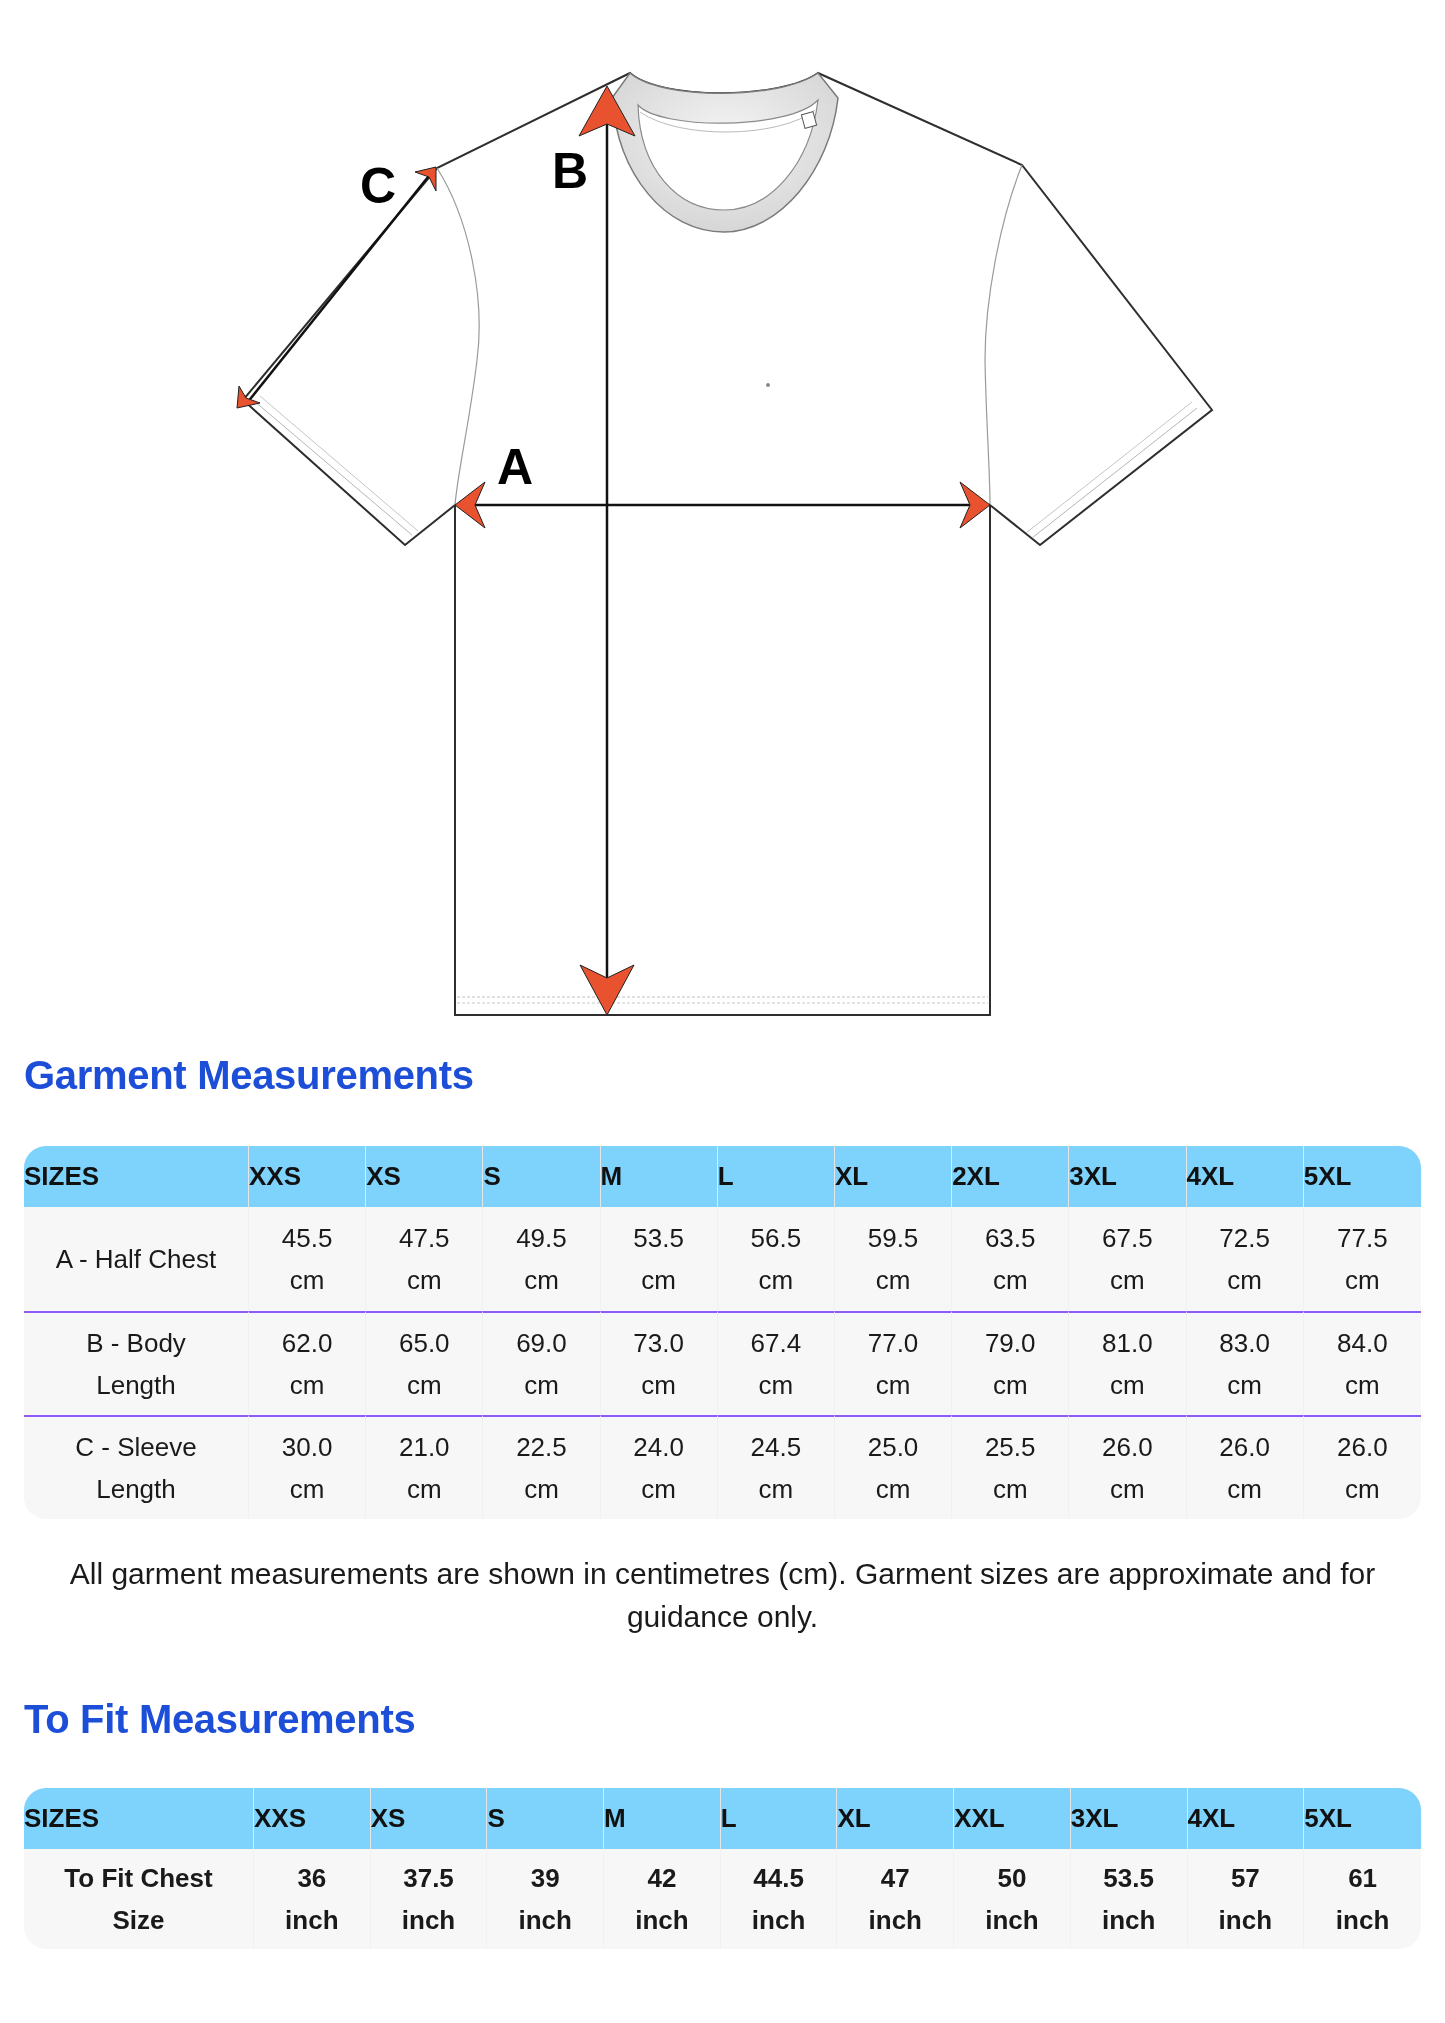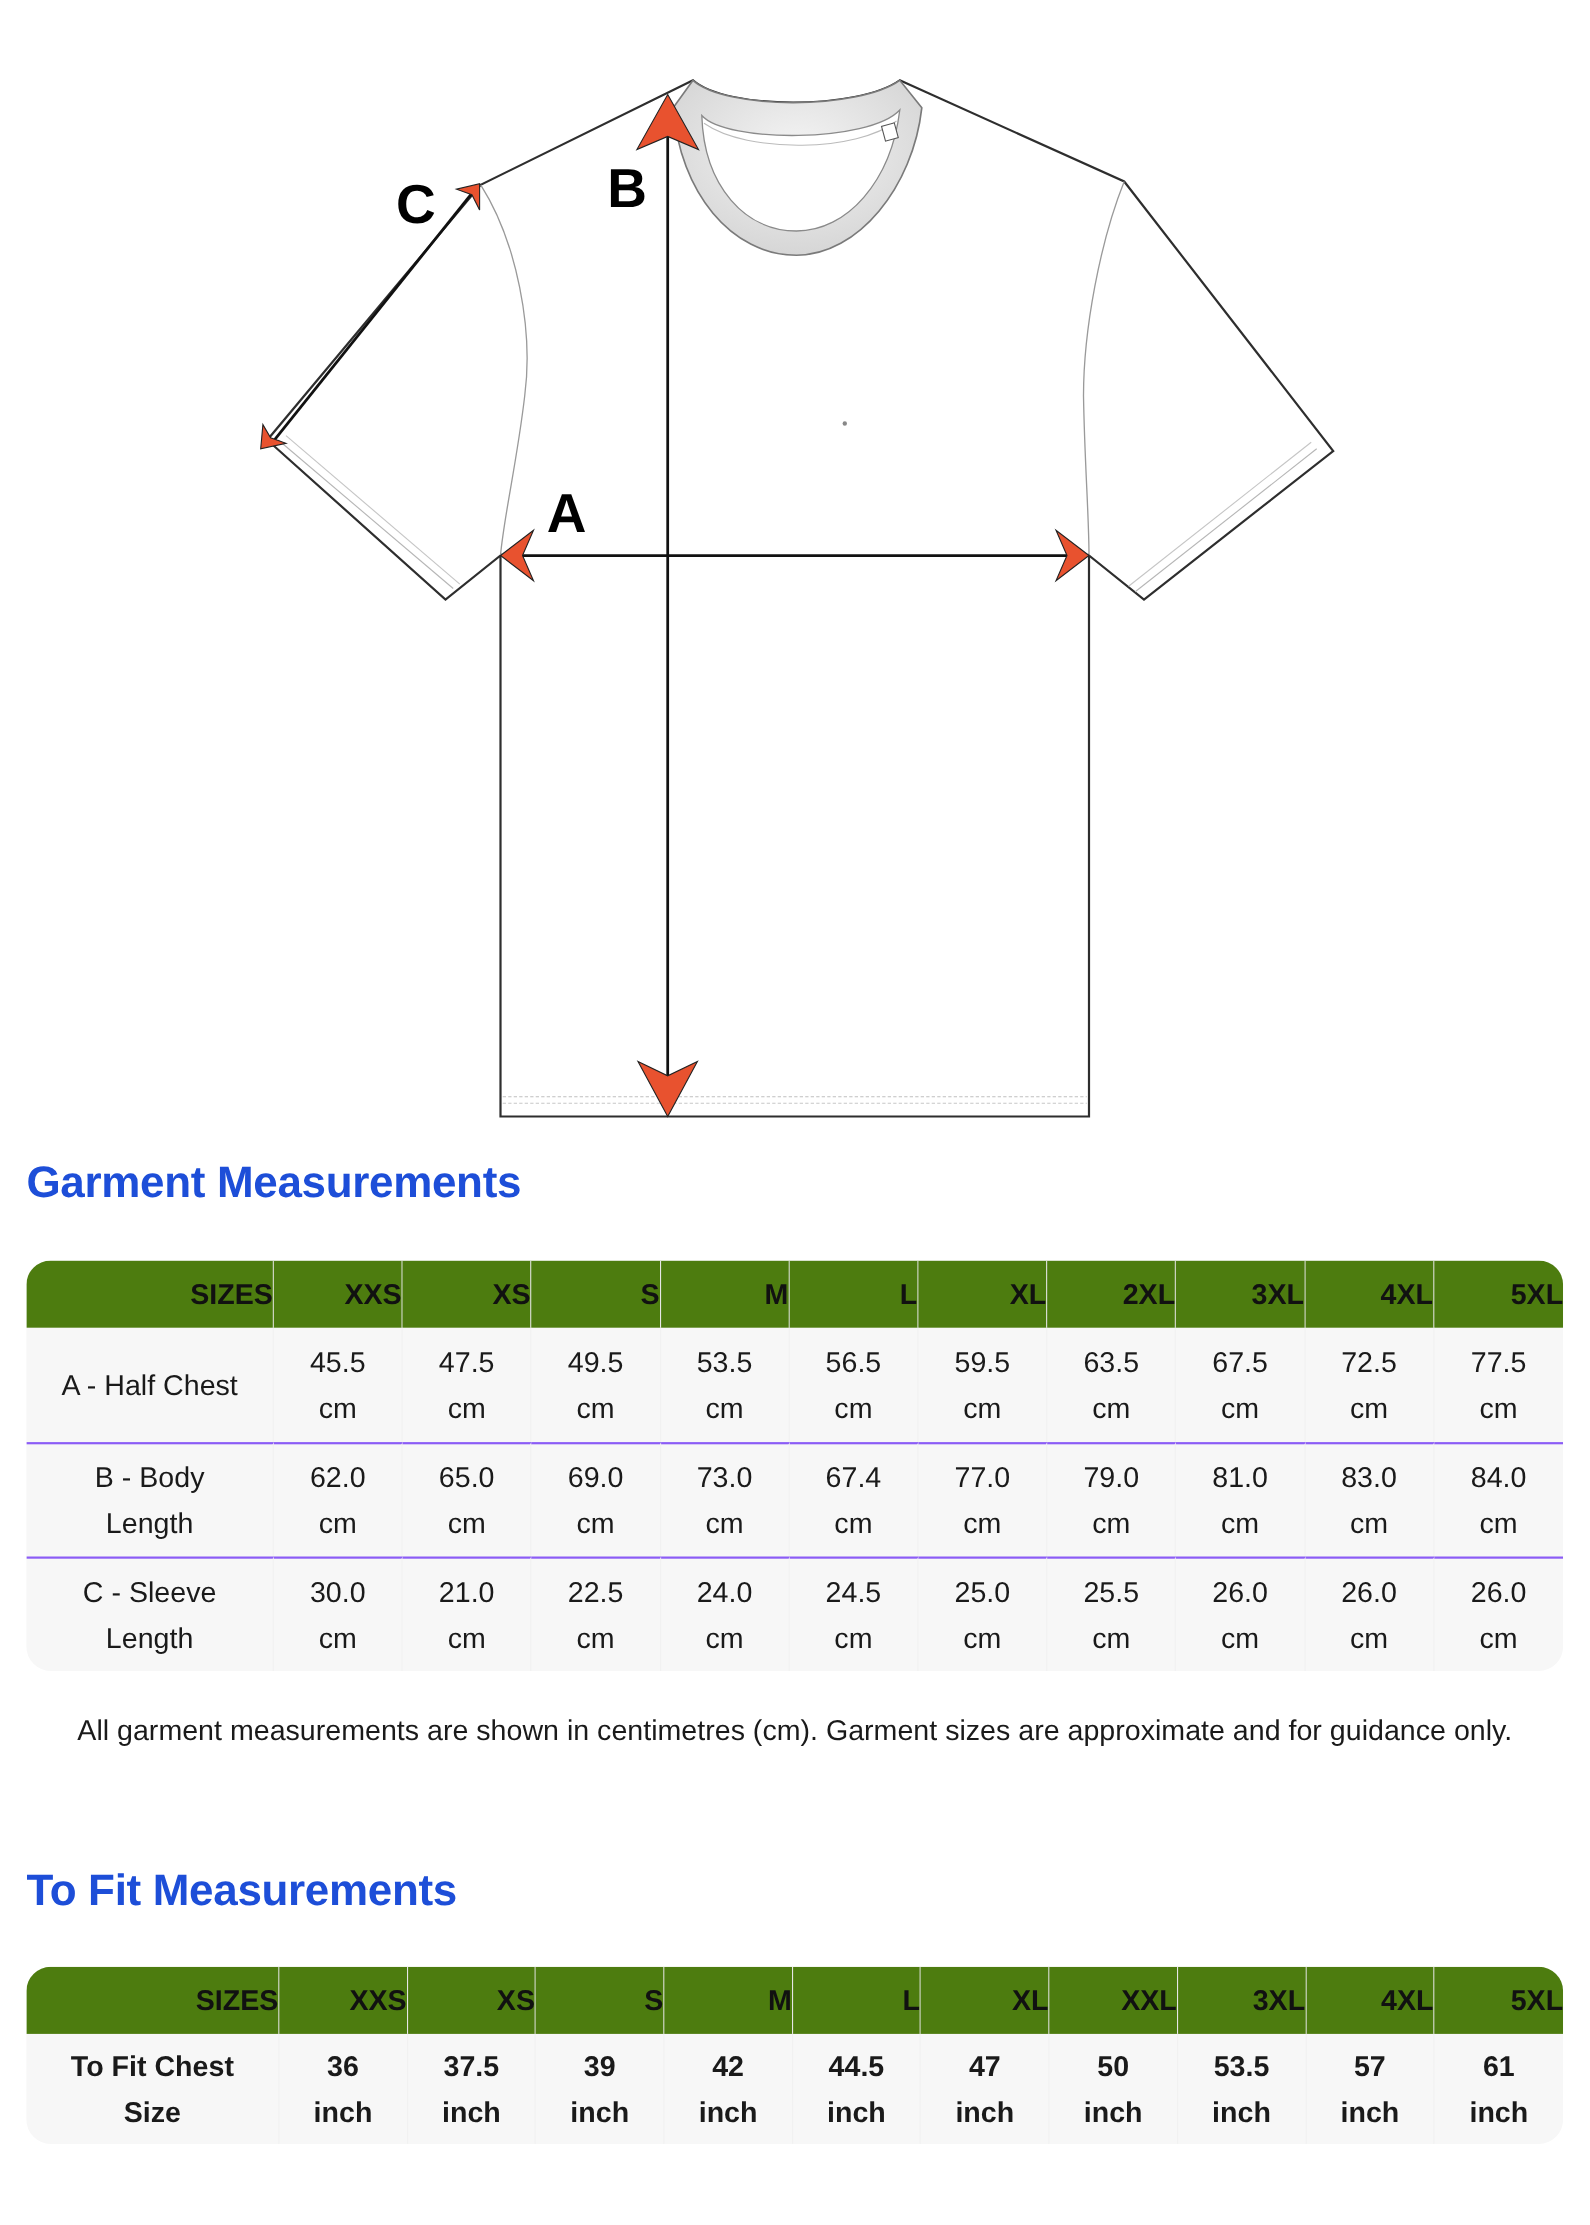--- a/index.html
+++ b/index.html
@@ -20,39 +20,39 @@
     position: absolute; left: 24px; width: 1397px;
     border-collapse: separate; border-spacing: 0;
     border-radius: 22px; overflow: hidden;
     background: #f7f7f7;
     table-layout: fixed;
   }
   #garment-table { top: 1146px; }
   #fit-table { top: 1788px; }
 
   .size-table th {
-    background: #4d7c0f; font-weight: 700; font-size: 26px; color: #111;
-    height: 61px; text-align: right; vertical-align: middle;
+    background: #7dd3fc; font-weight: 700; font-size: 26px; color: #111;
+    height: 61px; text-align: left; vertical-align: middle;
     border-right: 1px solid #e6e6e6;
   }
   .size-table th:last-child { border-right: none; }
   .size-table td {
     font-size: 26px; font-weight: 400; color: #1a1a1a; text-align: center;
     vertical-align: middle; line-height: 42px; height: 104px;
     border-right: 1px solid #f1f1f1;
   }
   .size-table td:last-child { border-right: none; }
   .size-table tbody tr + tr td { border-top: 2px solid #8b5cf6; }
   #fit-table td { height: 100px; font-weight: bold; }
 
   .cell-val, .cell-unit { display: block; }
 
   .note {
     position: absolute; left: 40px; width: 1365px; top: 1552px;
-    font-size: 26px; line-height: 43px; color: #1a1a1a; text-align: center;
+    font-size: 30px; line-height: 43px; color: #1a1a1a; text-align: center;
   }
 </style>
 </head>
 <body>
 
 <div class="diagram">
   <svg width="1445" height="1030" viewBox="0 0 1445 1030">
     <defs>
       <radialGradient id="collarShade" cx="50%" cy="40%" r="60%">
         <stop offset="0%" stop-color="#f4f4f4"></stop>

